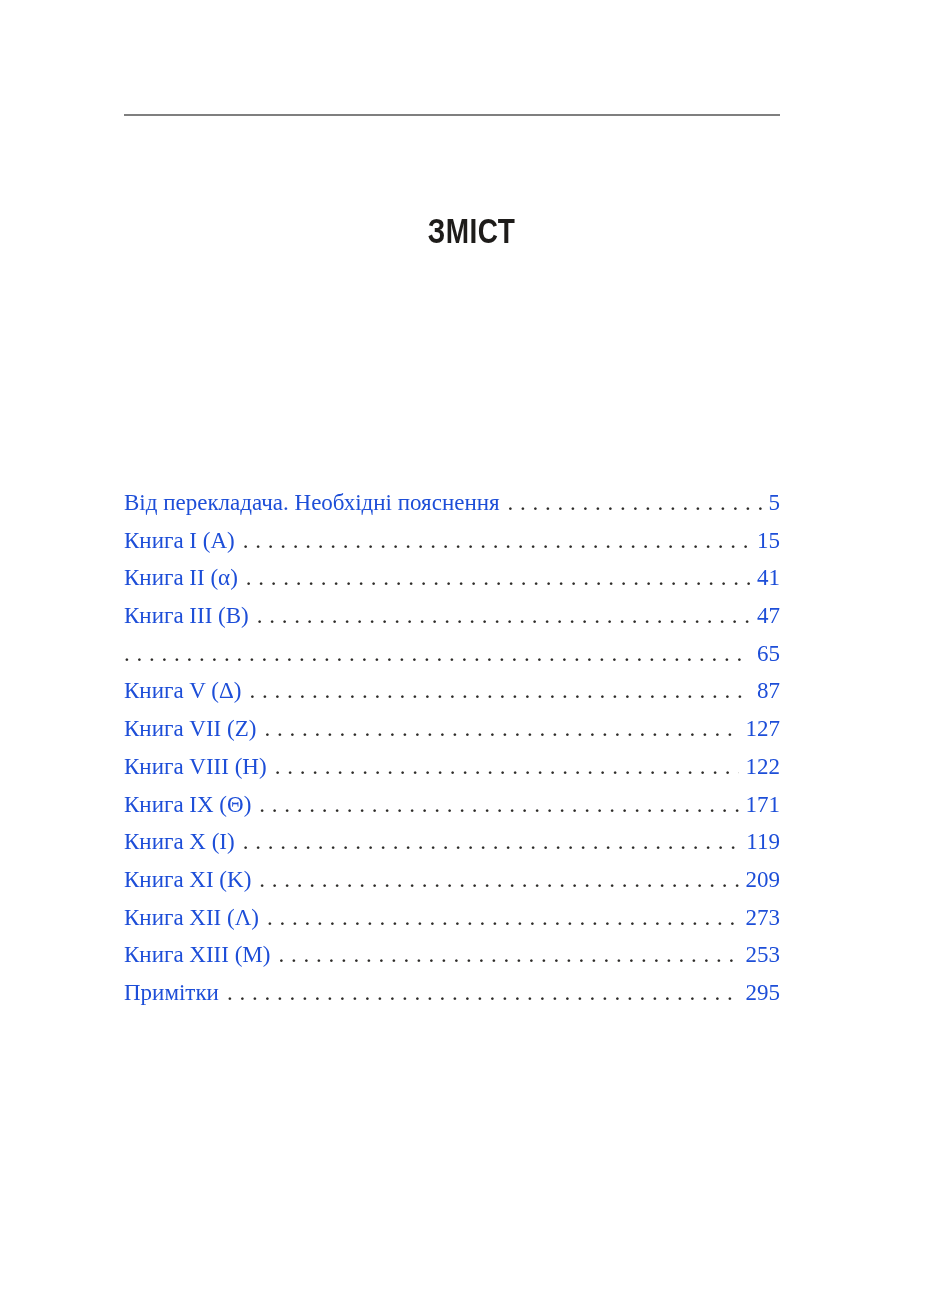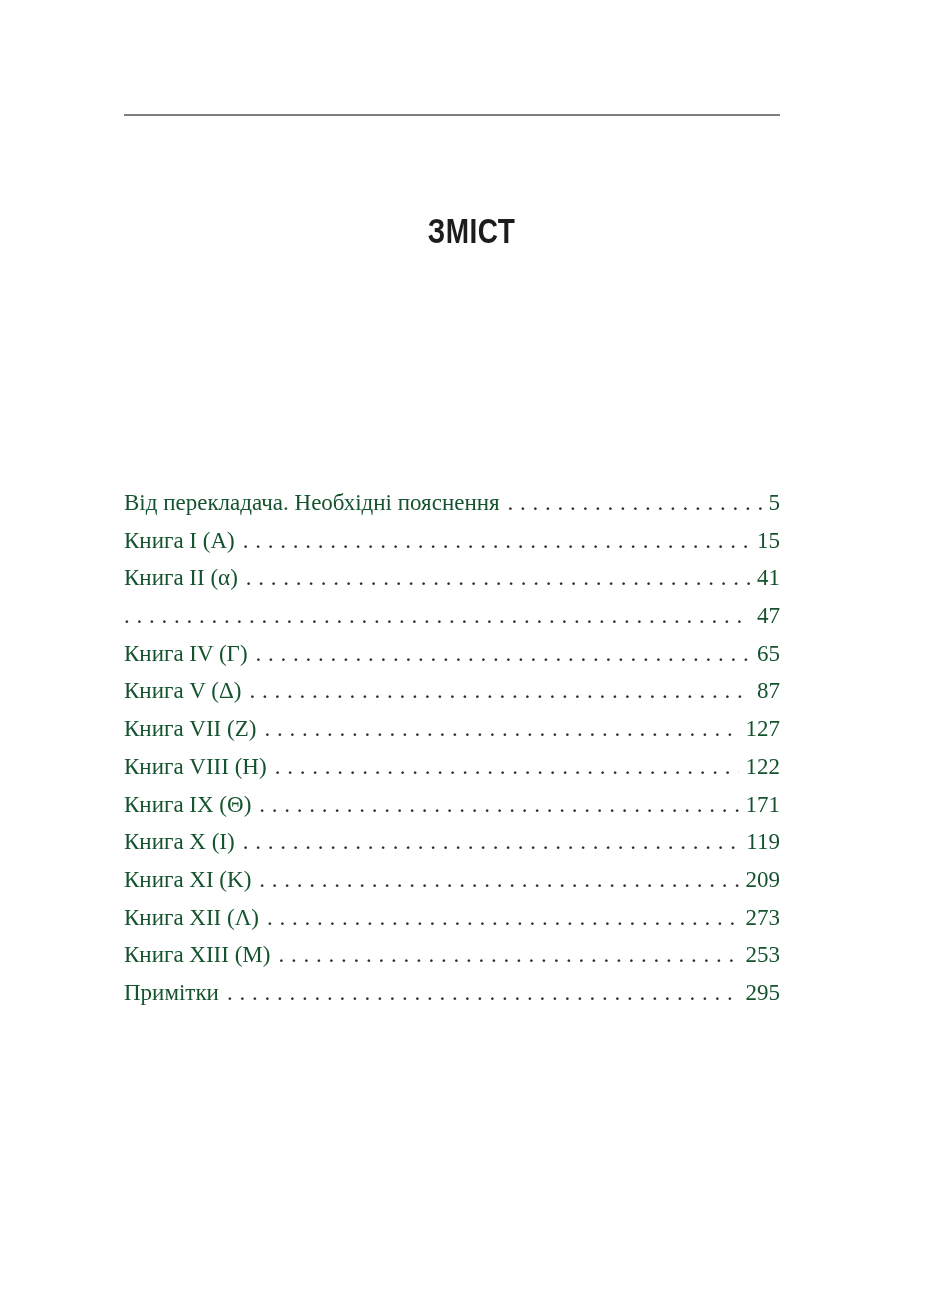--- a/index.html
+++ b/index.html
@@ -43,21 +43,21 @@
     left: 124px;
     top: 484px;
     width: 656px;
   }
   .toc-row {
     display: flex;
     align-items: baseline;
     height: 37.7px;
     line-height: 37.7px;
     font-size: 23px;
-    color: #14532d;
+    color: #1d4ed8;
   }
   .toc-label {
     white-space: nowrap;
     flex: 0 0 auto;
     padding-right: 8px;
   }
   .toc-leader {
     flex: 1 1 auto;
     overflow: hidden;
     white-space: nowrap;
@@ -95,26 +95,26 @@
         <span class="toc-page">15</span>
       </div>
 
       <div class="toc-row">
         <span class="toc-label">Книга II (α)</span>
         <span class="toc-leader"></span>
         <span class="toc-page">41</span>
       </div>
 
       <div class="toc-row">
+        <span class="toc-label">Книга III (Β)</span>
         <span class="toc-leader"></span>
         <span class="toc-page">47</span>
       </div>
 
       <div class="toc-row">
-        <span class="toc-label">Книга IV (Γ)</span>
         <span class="toc-leader"></span>
         <span class="toc-page">65</span>
       </div>
 
       <div class="toc-row">
         <span class="toc-label">Книга V (Δ)</span>
         <span class="toc-leader"></span>
         <span class="toc-page">87</span>
       </div>
 

